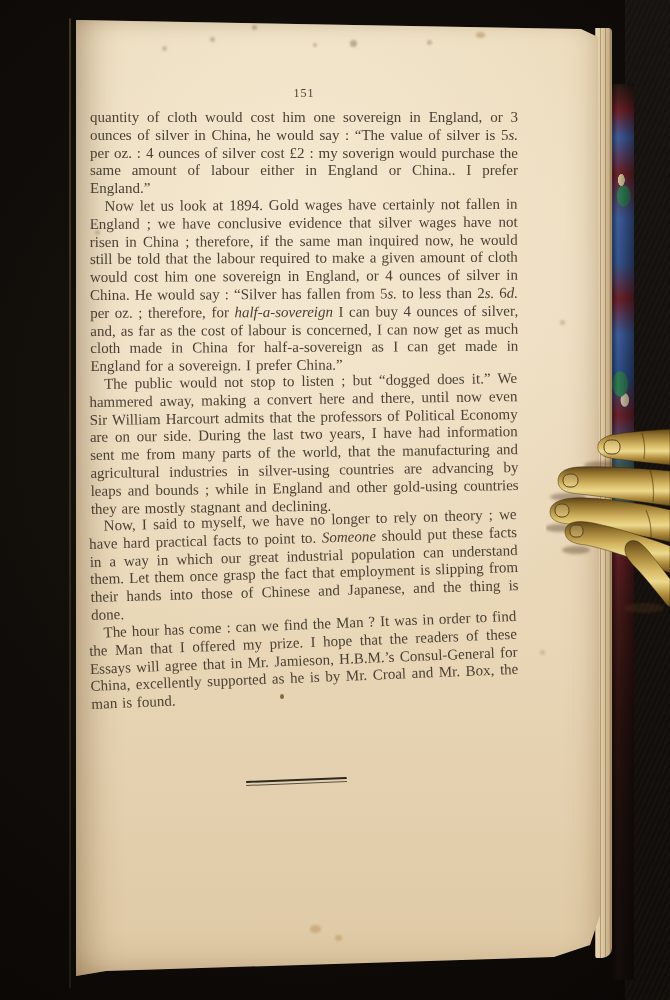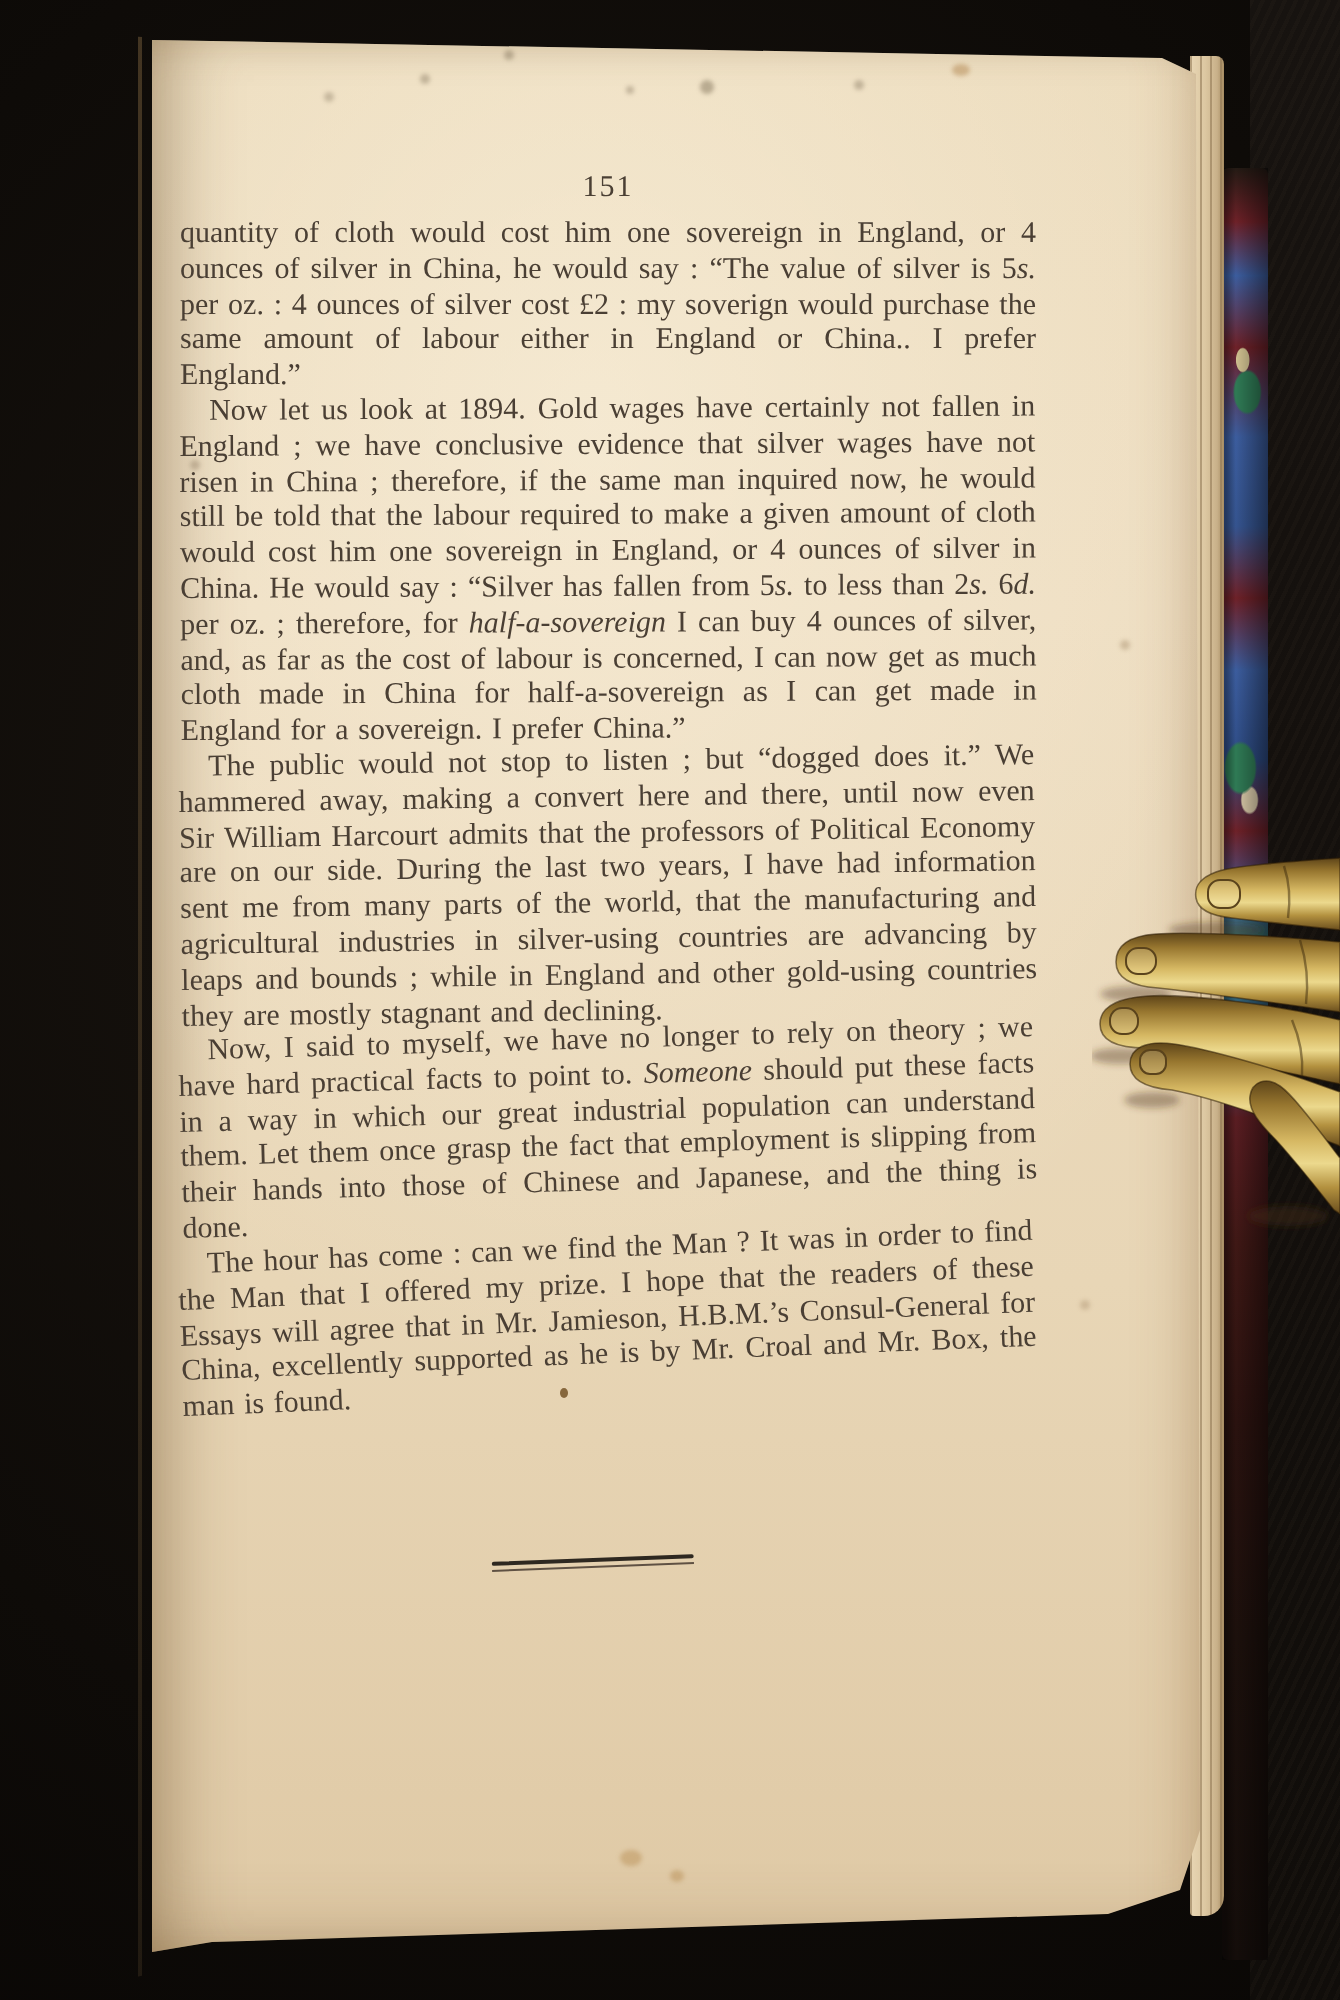--- a/index.html
+++ b/index.html
@@ -44,21 +44,21 @@
     clip-path:polygon(0 0, 505px 9px, 522px 17px, 524px 895px, 514px 925px, 478px 937px, 30px 951px, 0 956px);
     background:
       radial-gradient(120% 80% at 42% 20%, rgba(255,249,233,.45), rgba(255,249,233,0) 62%),
       linear-gradient(180deg,#ebdaba 0%,#eddcbf 30%,#e8d6b6 65%,#dfc9a5 100%);}
   .page-shade{position:absolute;inset:0;pointer-events:none;
     box-shadow:inset 30px 0 34px -20px rgba(95,65,30,.38),
                inset -24px 0 30px -20px rgba(130,90,45,.32),
                inset 0 -30px 36px -24px rgba(110,75,40,.30),
                inset 0 18px 22px -16px rgba(110,75,40,.18);}
   .pageno{position:absolute;top:66px;left:14px;width:428px;text-align:center;
-    font-size:15px;letter-spacing:1px;color:#4a3f34;}
+    font-size:12px;letter-spacing:1px;color:#4a3f34;}
   .text-block{position:absolute;top:89px;left:14px;width:428px;}
   .para{margin:0;text-align:justify;line-height:17.8px;font-size:15px;color:#4a3f34;
     word-spacing:1.1px;transform-origin:0 50%;}
   .para.indent{text-indent:15px;}
   .para:nth-child(2){transform:rotate(-0.3deg);}
   .para:nth-child(3){transform:rotate(-0.8deg);}
   .para:nth-child(4){transform:rotate(-1.6deg);}
   .para:nth-child(5){transform:rotate(-2.3deg);}
   .it{font-style:italic;}
   
@@ -79,21 +79,21 @@
   <div class="marble"></div>
   <div class="edges"></div>
   <div class="left-pages"></div>
 
   <div class="page">
     <div class="page-shade"></div>
 
     <div class="pageno">151</div>
 
     <div class="text-block">
-        <p class="para"><span>quantity of cloth would cost him one sovereign in England, or 4 ounces of silver in China, he would say : “The value of silver is 5</span><span class="it">s.</span><span> per oz. : 4 ounces of silver cost £2 : my soverign would purchase the same amount of labour either in England or China..  I prefer England.”</span></p>
+        <p class="para"><span>quantity of cloth would cost him one sovereign in England, or 3 ounces of silver in China, he would say : “The value of silver is 5</span><span class="it">s.</span><span> per oz. : 4 ounces of silver cost £2 : my soverign would purchase the same amount of labour either in England or China..  I prefer England.”</span></p>
         <p class="para indent"><span>Now let us look at 1894.  Gold wages have certainly not fallen in England ; we have conclusive evidence that silver wages have not risen in China ; therefore, if the same man inquired now, he would still be told that the labour required to make a given amount of cloth would cost him one sovereign in England, or 4 ounces of silver in China.  He would say : “Silver has fallen from 5</span><span class="it">s.</span><span> to less than 2</span><span class="it">s.</span><span> 6</span><span class="it">d.</span><span> per oz. ; therefore, for </span><span class="it">half-a-sovereign</span><span> I can buy 4 ounces of silver, and, as far as the cost of labour is concerned, I can now get as much cloth made in China for half-a-sovereign as I can get made in England for a sovereign.  I prefer China.”</span></p>
         <p class="para indent"><span>The public would not stop to listen ; but “dogged does it.”  We hammered away, making a convert here and there, until now even Sir William Harcourt admits that the professors of Political Economy are on our side.  During the last two years, I have had information sent me from many parts of the world, that the manufacturing and agricultural industries in silver-using countries are advancing by leaps and bounds ; while in England and other gold-using countries they are mostly stagnant and declining.</span></p>
         <p class="para indent"><span>Now, I said to myself, we have no longer to rely on theory ; we have hard practical facts to point to.  </span><span class="it">Someone</span><span> should put these facts in a way in which our great industrial population can understand them.  Let them once grasp the fact that employment is slipping from their hands into those of Chinese and Japanese, and the thing is done.</span></p>
         <p class="para indent"><span>The hour has come : can we find the Man ?  It was in order to find the Man that I offered my prize.  I hope that the readers of these Essays will agree that in Mr. Jamieson, H.B.M.’s Consul-General for China, excellently supported as he is by Mr. Croal and Mr. Box, the man is found.</span></p>
       </div>
 
     <div class="rule-wrap">
       <div class="rule-a"></div>
       <div class="rule-b"></div>
     </div>

